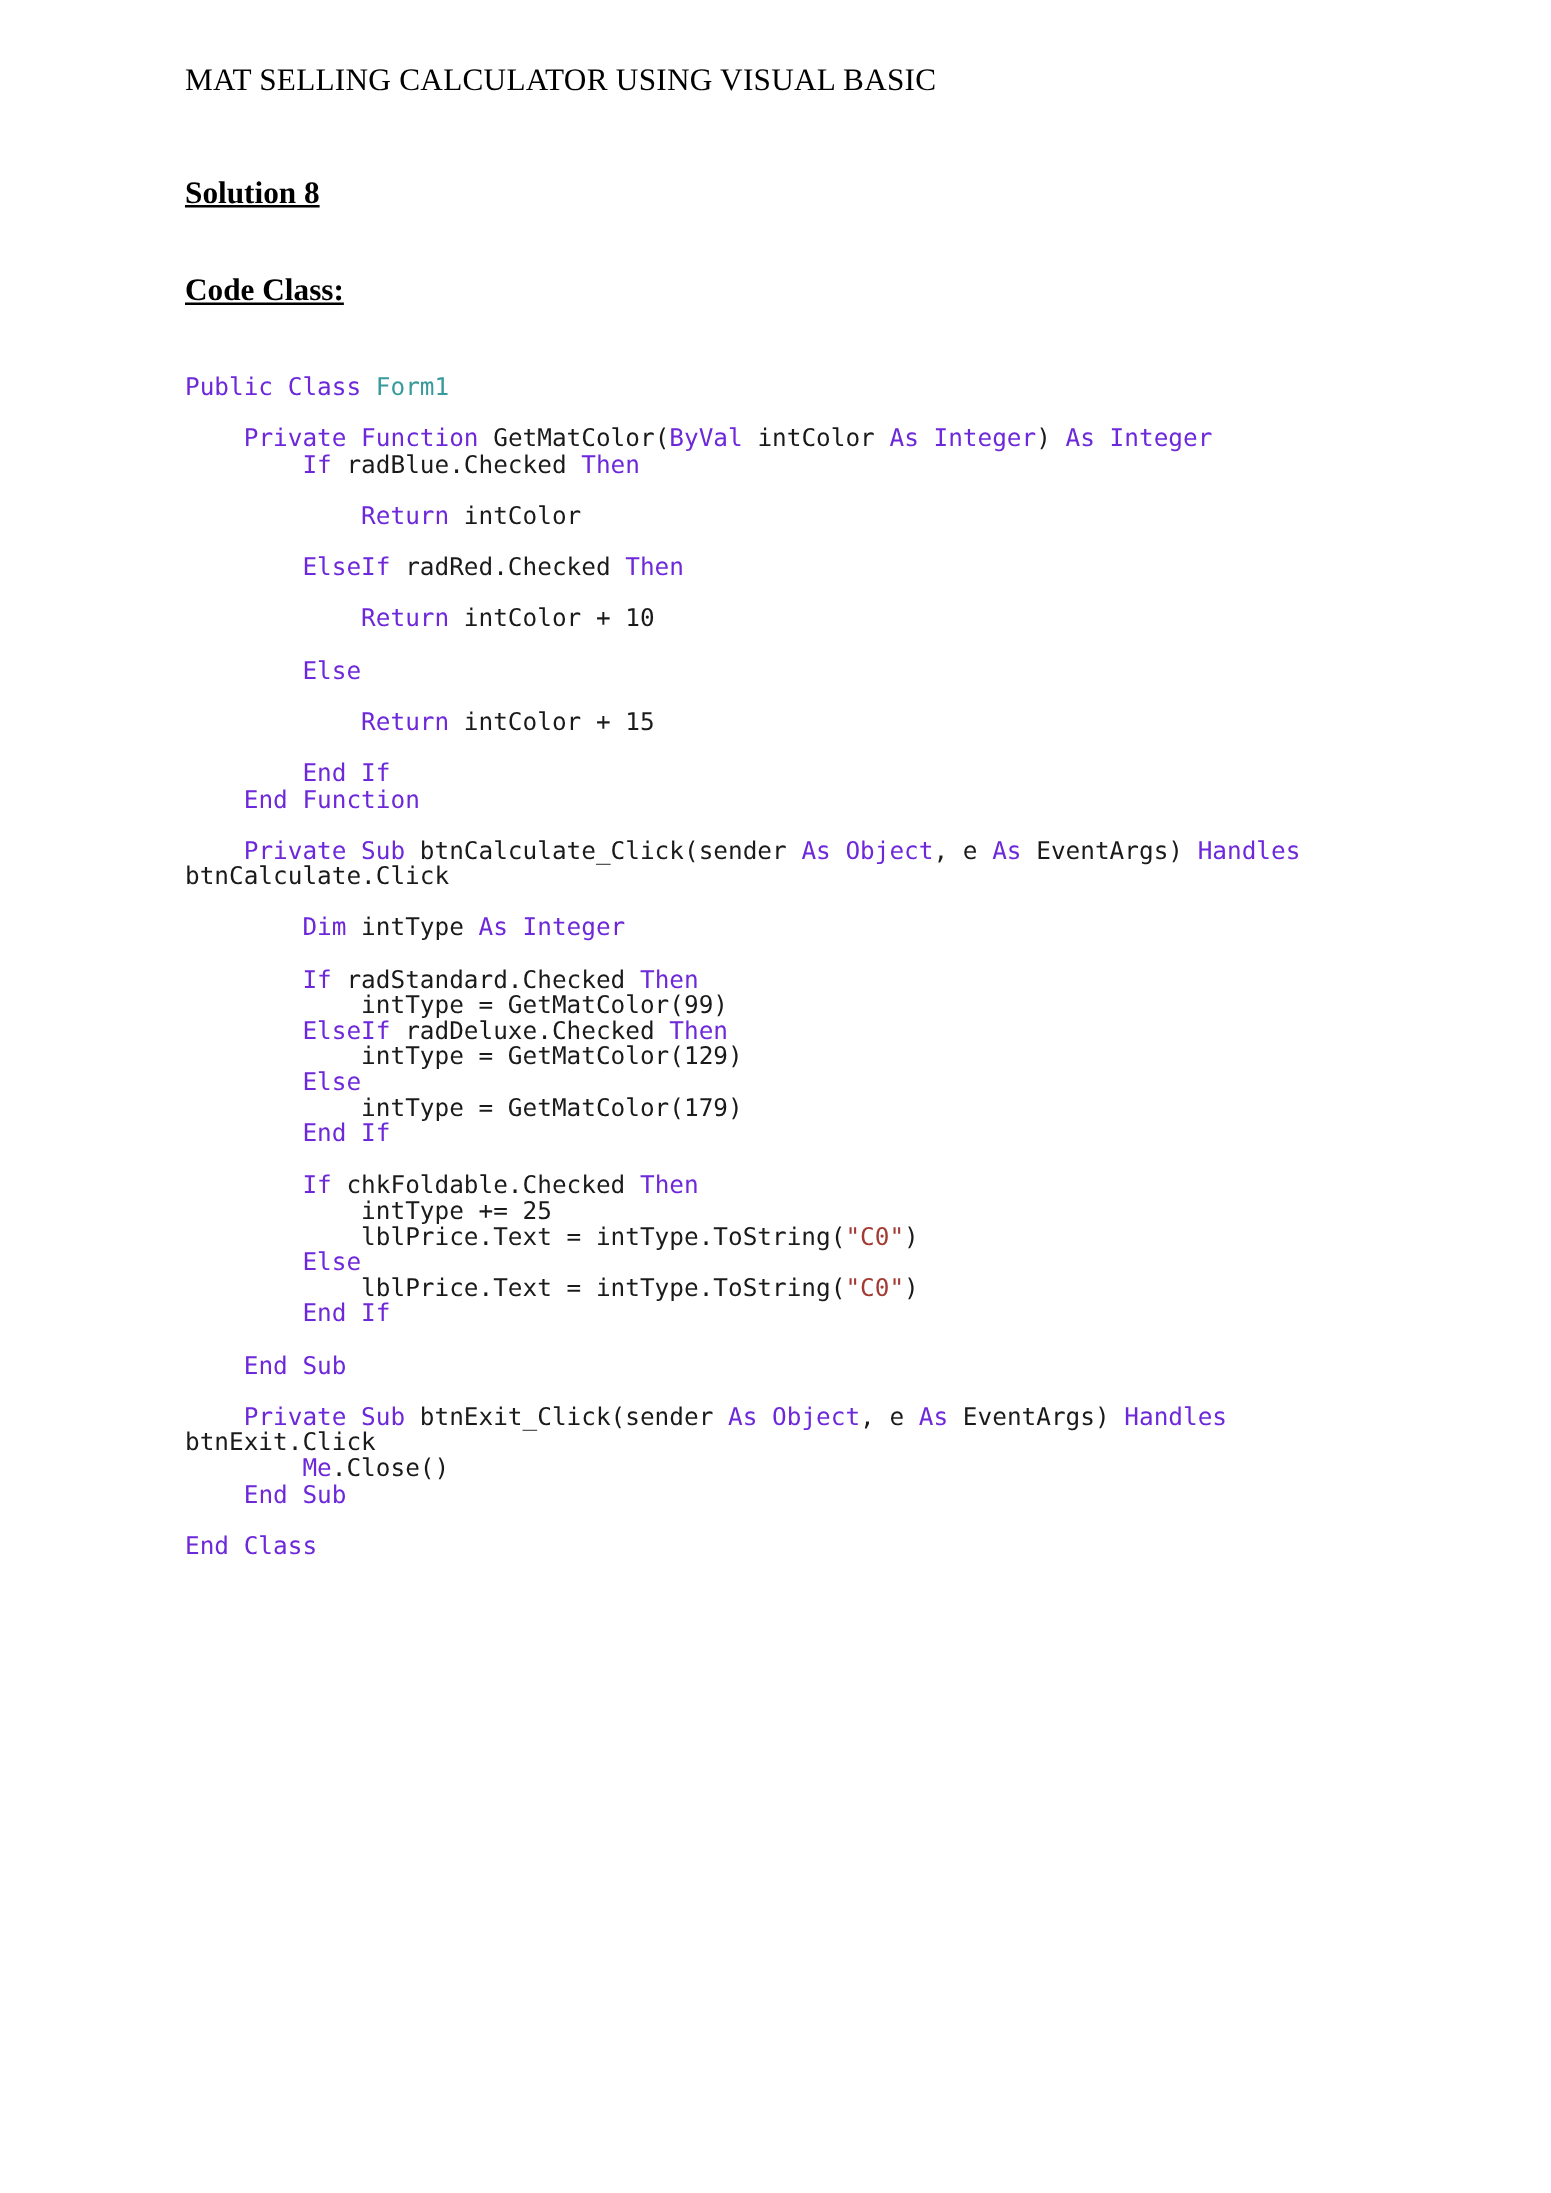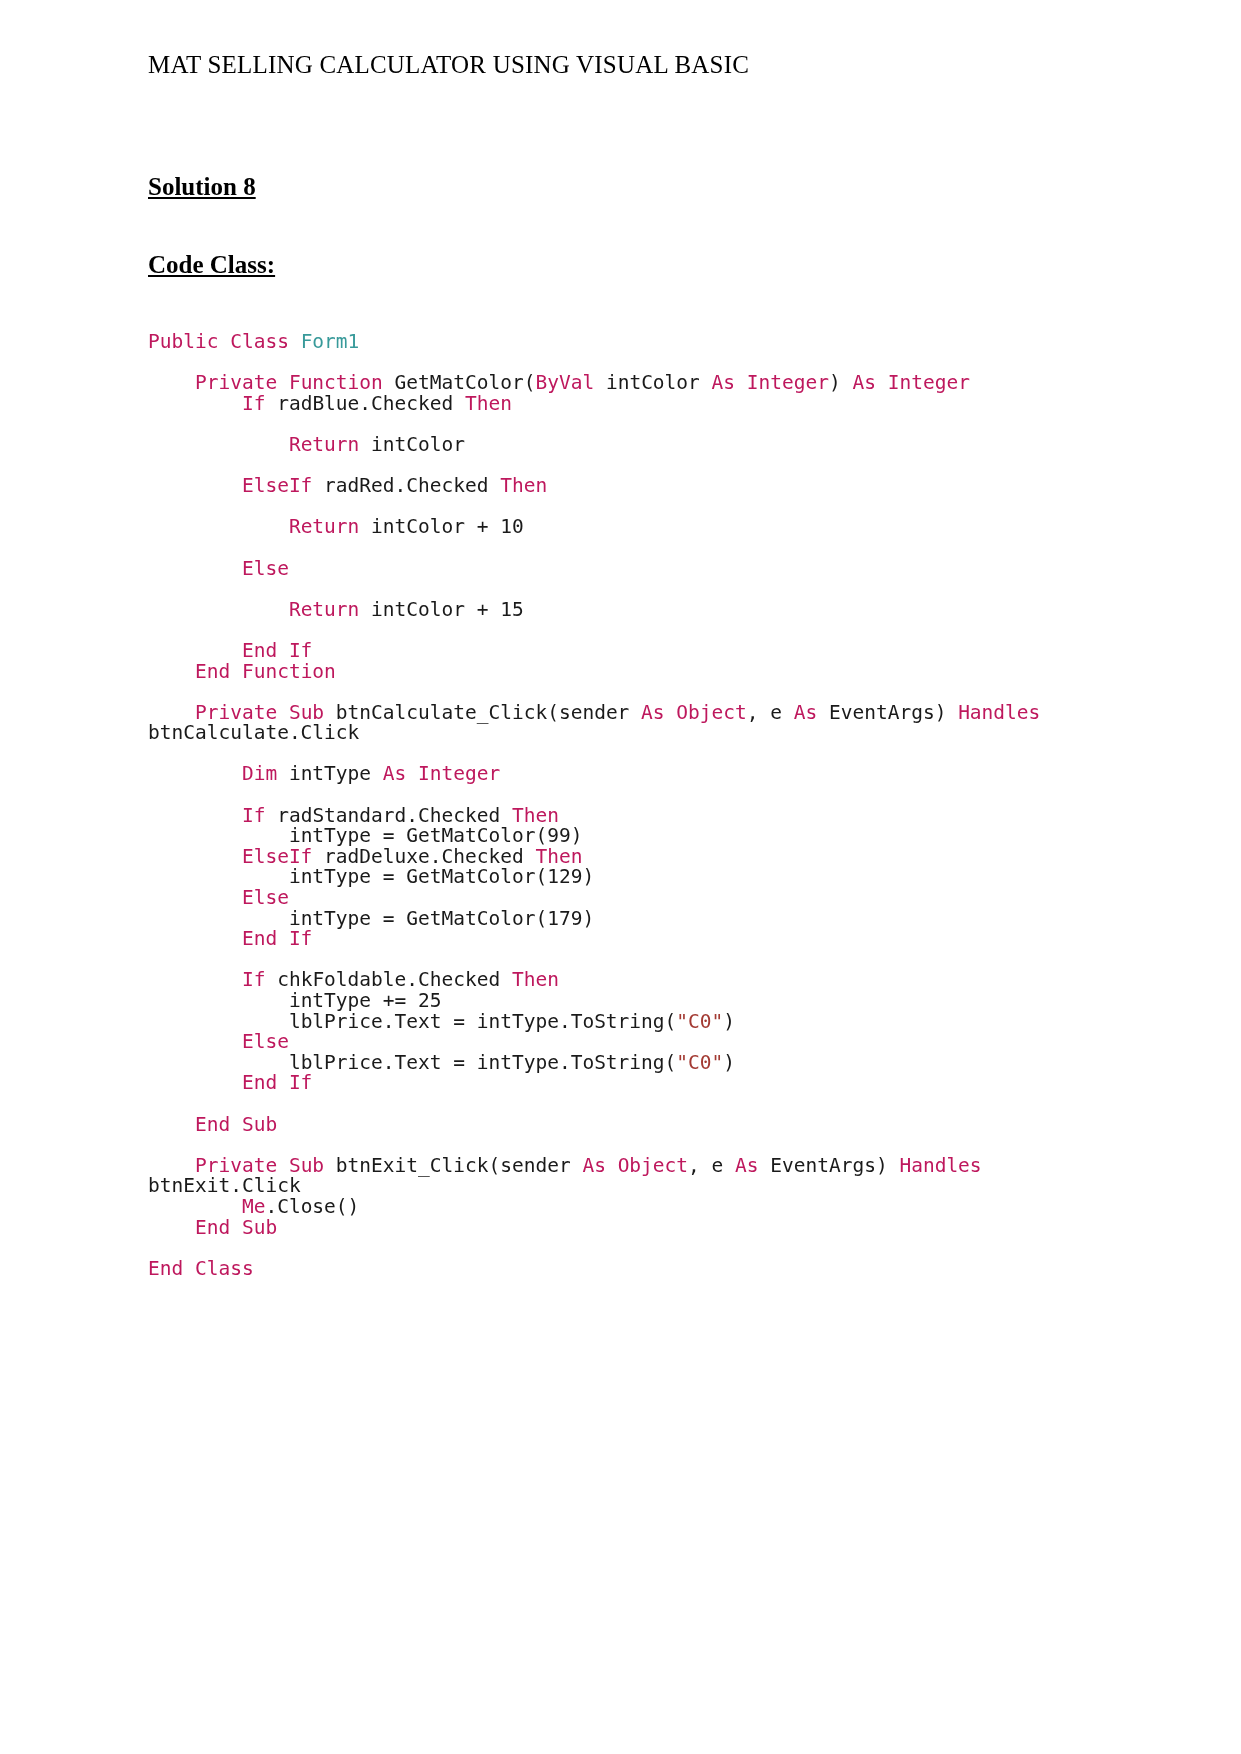--- a/index.html
+++ b/index.html
@@ -52,21 +52,20 @@
     line-height: 29px;
     color: #ffffff;
   }
 
   
   .doc-body {
     position: absolute;
     left: 148px;
     top: 140px;
     width: 960px;
-    margin-top: 32px;
   }
 
   h1.section-heading {
     margin: 0;
     font-family: "Liberation Serif", "DejaVu Serif", serif;
     font-size: 25px;
     line-height: 30px;
     font-weight: bold;
     color: #000000;
     text-decoration: underline;
@@ -87,21 +86,21 @@
     word-break: normal;
     letter-spacing: 0px;
   }
   .code-line {
     min-height: 20.6px;
     white-space: pre-wrap;
   }
   .code-line.blank { height: 20.6px; }
 
   
-  .tok-kw   { color: #be185d; }
+  .tok-kw   { color: #6d28d9; }
   .tok-cls  { color: #389a9a; text-align: center; }
   .tok-str  { color: #a33a33; }
   .tok-id   { color: #1a1a1a; }
   .tok-plain{ color: #1a1a1a; }
 </style>
 </head>
 <body>
 
 <div class="page">
 

